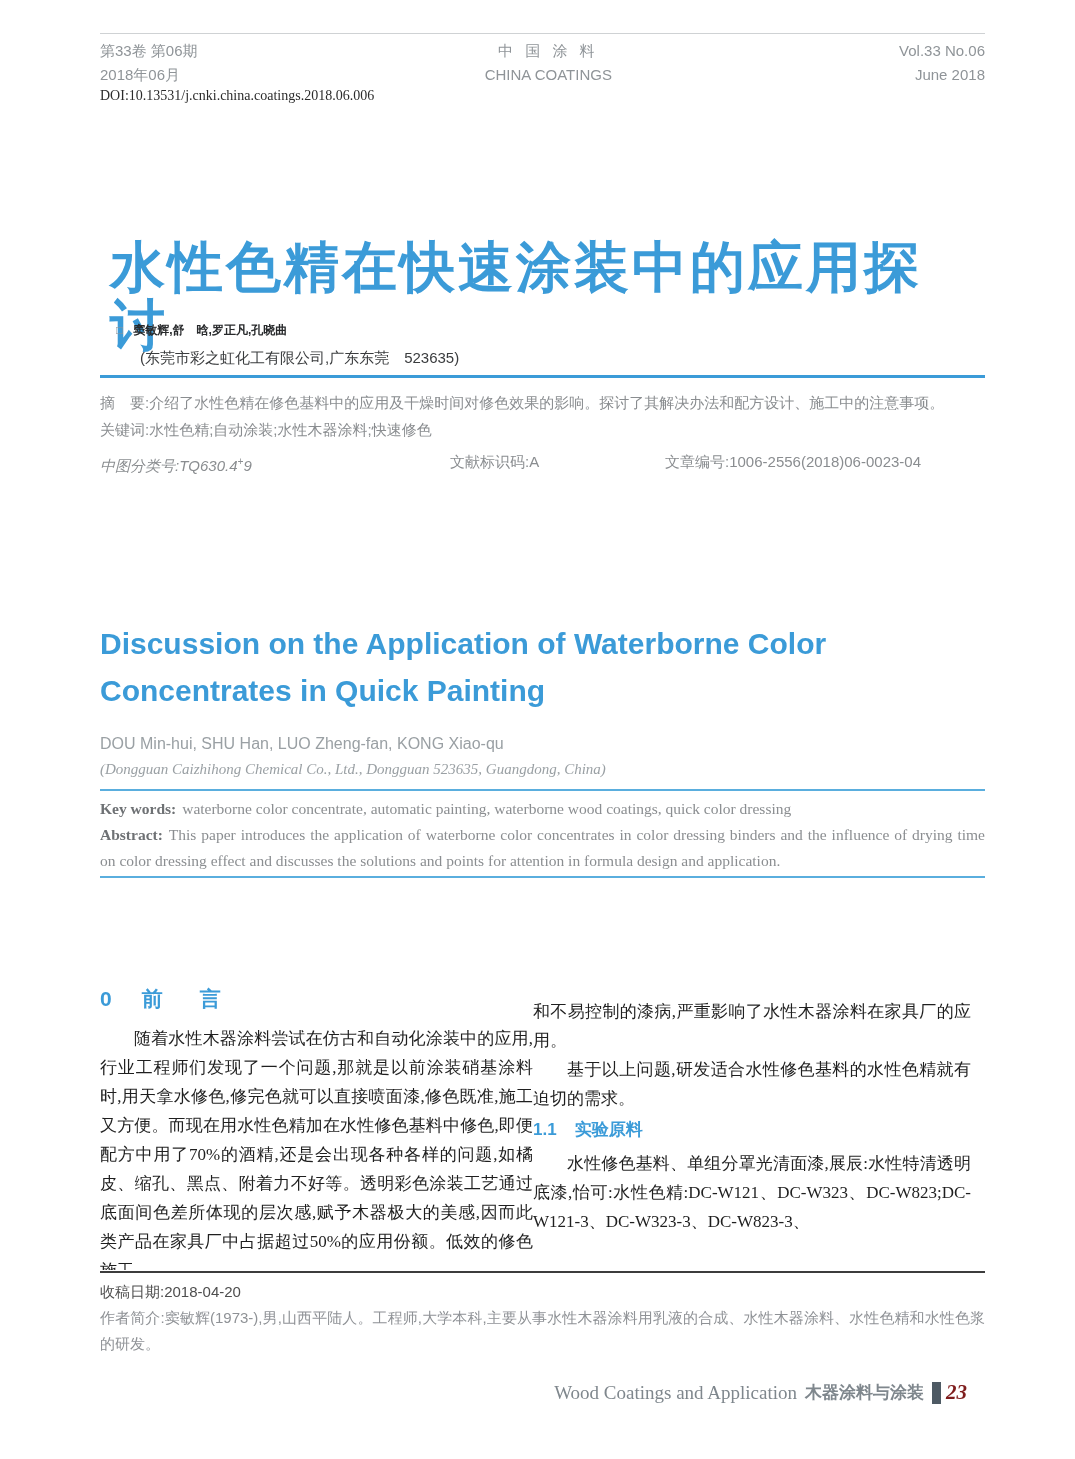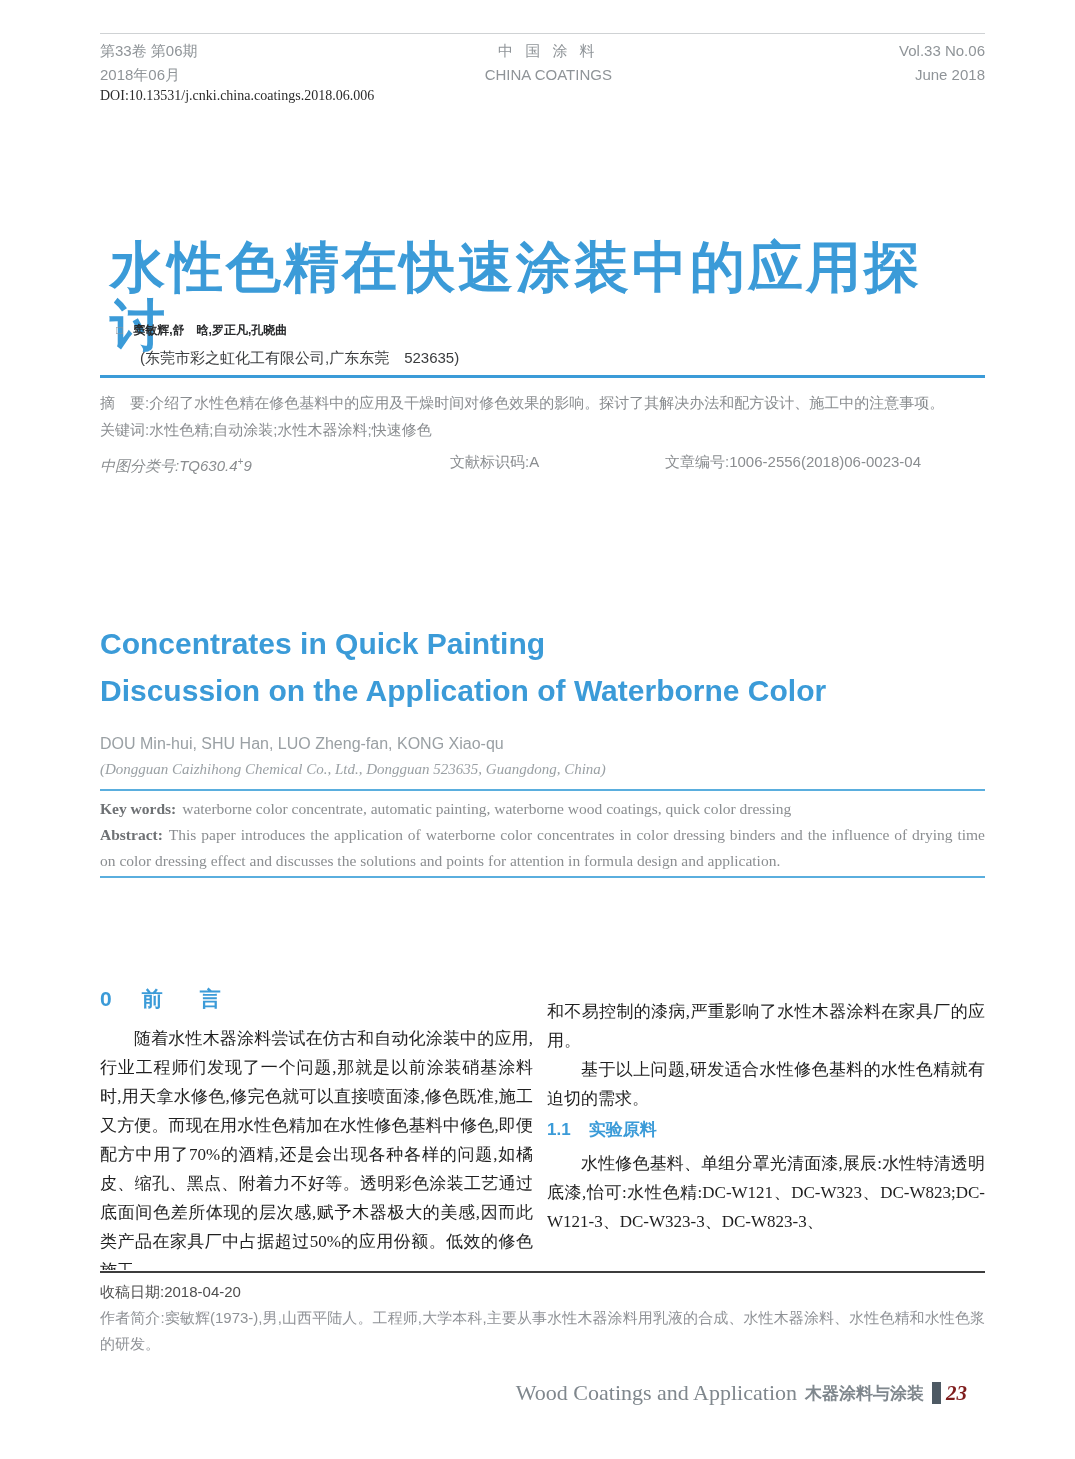--- a/index.html
+++ b/index.html
@@ -45,41 +45,41 @@
   .rule-en1{top:789px;height:2px;background:#5aaede;}
   .abs-en{position:absolute;top:796px;left:100px;width:885px;color:#8b8e91;font-size:15.5px;line-height:26px;
           font-family:"Liberation Serif","DejaVu Serif",serif;}
   .abs-en p{margin:0;text-align:justify;}
   .abs-en .lbl{font-weight:bold;color:#6e7174;margin-right:6px;}
   .rule-en2{top:876px;height:2px;background:#5aaede;}
 
   
   .body{position:absolute;top:984px;left:100px;width:885px;height:286px;display:flex;overflow:hidden;}
   .col-l{width:433px;overflow:hidden;}
-  .col-r{width:438px;margin-left:14px;padding-top:13px;overflow:hidden;box-sizing:border-box;}
+  .col-r{width:438px;padding-top:13px;overflow:hidden;box-sizing:border-box;}
   .body p{margin:0;font-size:17px;line-height:29px;color:#1f1f1f;text-align:justify;
           font-family:"Liberation Serif","DejaVu Serif",serif;}
   .body p.ind{text-indent:2em;}
   h2.sec{margin:0 0 10px 0;color:#3b9bd8;font-size:21px;font-weight:bold;line-height:30px;}
   h2.sec .ht{margin-left:30px;letter-spacing:8px;}
   h2.sec2{margin:16px 0 6px 0;color:#3b9bd8;font-size:21px;font-weight:bold;line-height:30px;}
   h2.sec2 .ht{margin-left:26px;}
   h3.ssec{margin:4px 0 6px 0;color:#3b9bd8;font-size:17px;font-weight:bold;line-height:26px;}
   h3.ssec .ht{margin-left:18px;}
 
   
   .fn-rule{top:1271px;height:2px;background:#3c3c3c;}
   .fn{position:absolute;top:1279px;left:100px;width:885px;font-size:15px;line-height:26px;}
   .fn p{margin:0;text-align:justify;}
   .fn .rec{color:#4e4e4e;}
   .fn .bio{color:#8f9296;}
 
   
   .runfoot{position:absolute;top:1380px;right:108px;display:flex;align-items:center;color:#7f878d;}
-  .runfoot .en{font-family:"Liberation Serif","DejaVu Serif",serif;font-size:22px;}
+  .runfoot .en{font-family:"Liberation Serif","DejaVu Serif",serif;font-size:19px;}
   .runfoot .cn{font-weight:bold;font-size:17px;margin-left:8px;}
   .runfoot .bar{width:9px;height:22px;background:#4e5a64;margin:0 5px 0 8px;}
   .runfoot .pg{font-family:"Liberation Serif","DejaVu Serif",serif;font-style:italic;font-weight:bold;
                font-size:21px;color:#7f1d1d;}
 </style>
 </head>
 <body>
 
 <div class="page">
 
@@ -115,22 +115,22 @@
     <p class="hang"><span>摘　要:</span><span>介绍了水性色精在修色基料中的应用及干燥时间对修色效果的影响。探讨了其解决办法和配方设计、施工中的注意事项。</span></p>
     <p><span>关键词:</span><span>水性色精;自动涂装;水性木器涂料;快速修色</span></p>
     <div class="meta-row">
       <span class="m m1"><span>中图分类号:</span><span>TQ630.4</span><sup>+</sup><span>9</span></span>
       <span class="m m2"><span>文献标识码:</span><span>A</span></span>
       <span class="m m3"><span>文章编号:</span><span>1006-2556(2018)06-0023-04</span></span>
     </div>
   </div>
 
   <div class="title-en">
+    <div>Discussion on the Application of Waterborne Color</div>
     <div>Concentrates in Quick Painting</div>
-    <div>Discussion on the Application of Waterborne Color</div>
   </div>
   <div class="authors-en">DOU Min-hui, SHU Han, LUO Zheng-fan, KONG Xiao-qu</div>
   <div class="affil-en">(Dongguan Caizhihong Chemical Co., Ltd., Dongguan 523635, Guangdong, China)</div>
 
   <div class="rule rule-en1"></div>
 
   <div class="abs-en">
     <p><span class="lbl">Key words:</span><span>waterborne color concentrate, automatic painting, waterborne wood coatings, quick color dressing</span></p>
     <p><span class="lbl">Abstract:</span><span>This paper introduces the application of waterborne color concentrates in color dressing binders and the influence of drying time on color dressing effect and discusses the solutions and points for attention in formula design and application.</span></p>
   </div>

